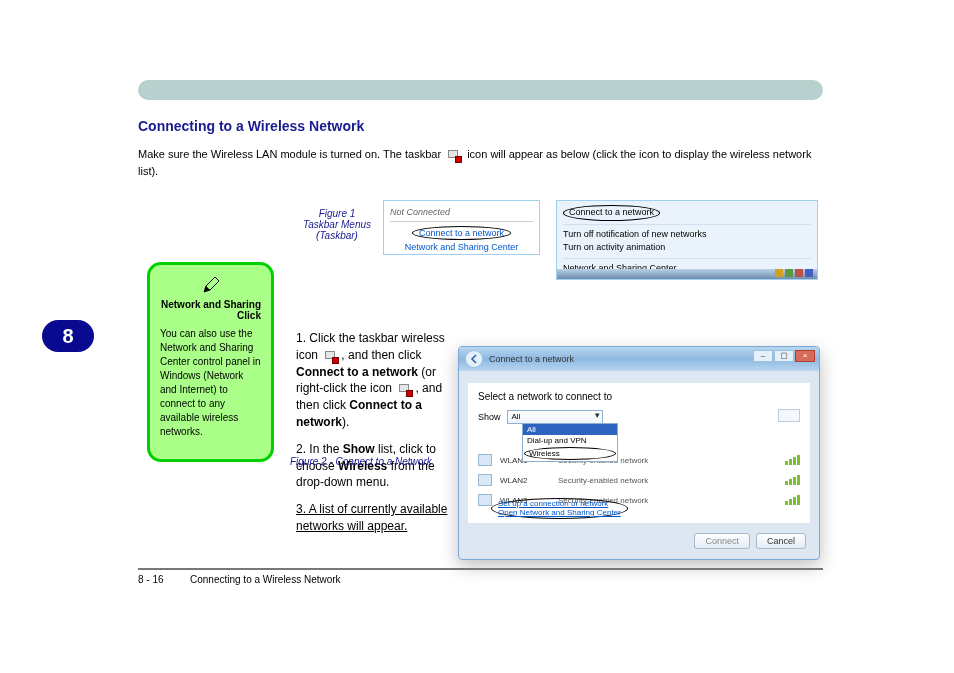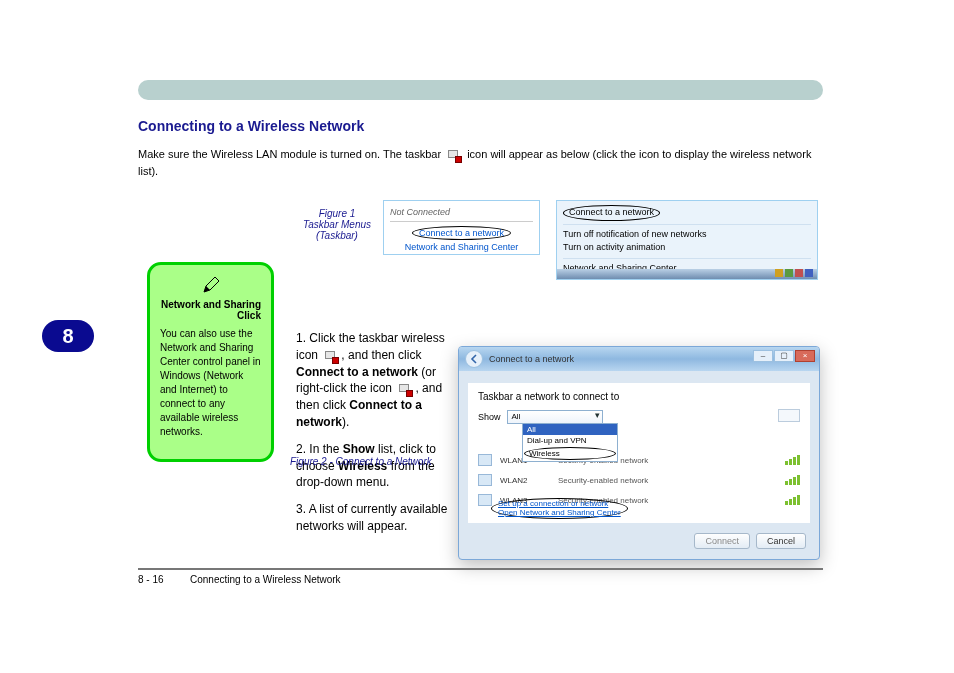--- a/index.html
+++ b/index.html
@@ -233,21 +233,21 @@
 <div class="instr">
   <div>
     <span>1. Click the taskbar wireless icon</span>
     <span class="tray-icon"><span class="mon"></span><span class="red"></span></span><span>, and then click </span><b>Connect to a network</b>
     <span> (or right-click the icon</span>
     <span class="tray-icon"><span class="mon"></span><span class="red"></span></span><span>, and then click </span><b>Connect to a network</b><span>).</span>
   </div>
   <div style="margin-top:10px;">
     <span>2. In the </span><b>Show</b><span> list, click to choose </span><b>Wireless</b><span> from the drop-down menu.</span>
   </div>
-  <div style="margin-top:10px;">3. A list of currently available networks will appear.</div>
+  <div style="margin-top:10px;text-decoration:underline;">3. A list of currently available networks will appear.</div>
 </div>
 
 <div class="figcol fig3">
   <div class="fig-label" style="position:absolute; left:-168px; top:110px; width:160px; text-align:left;">
     <i>Figure 2</i>
     <span> - </span>
     <span>Connect to a Network</span>
   </div>
   <div class="win">
     <div class="titlebar">
@@ -257,21 +257,21 @@
           </svg>
       </div>
       <span>Connect to a network</span>
       <div class="wbtn">
         <div>–</div>
         <div>▢</div>
         <div class="close">×</div>
       </div>
     </div>
     <div class="body">
-      <div class="prompt">Taskbar a network to connect to</div>
+      <div class="prompt">Select a network to connect to</div>
       <div class="showrow">
         <span>Show</span>
         <div class="sel">
           <span style="padding-left:4px; font-size:8px;">All</span>
         </div>
       </div>
       <div class="reficon"></div>
       <div class="dropdown">
         <div class="hi">All</div>
         <div>Dial-up and VPN</div>

